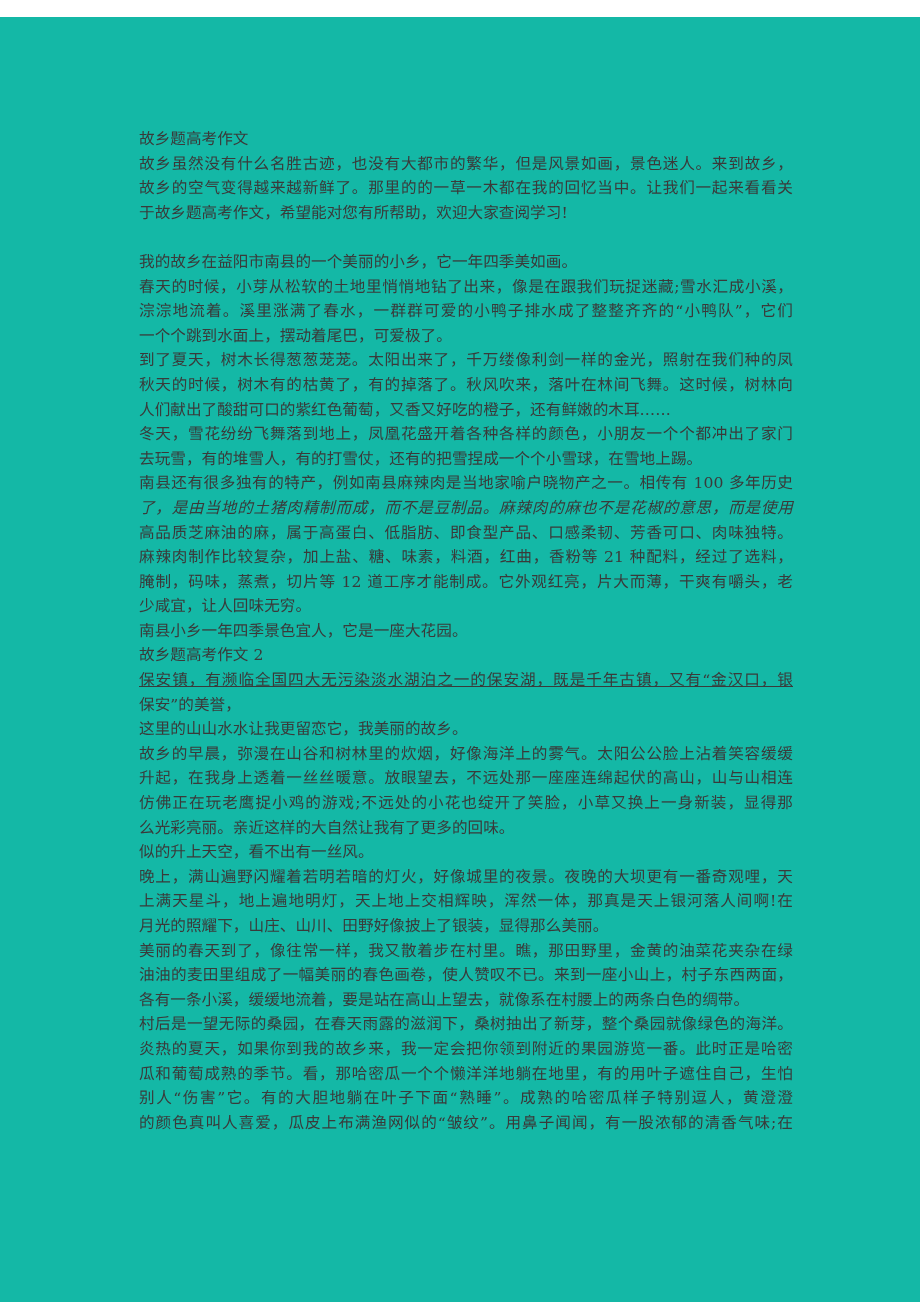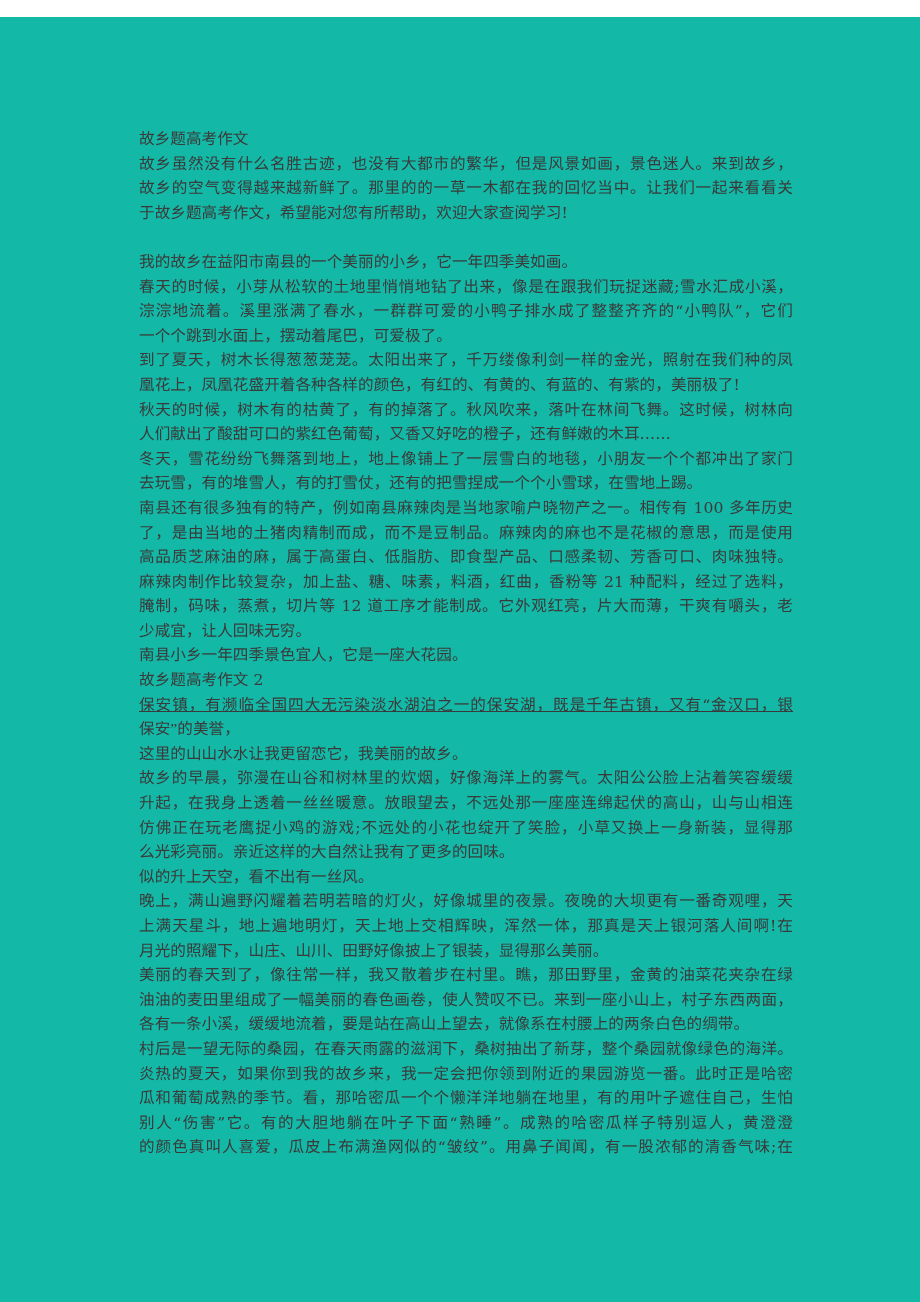--- a/index.html
+++ b/index.html
@@ -62,35 +62,34 @@
       <div class="line heading" style="color: rgb(58, 58, 58);">故乡题高考作文</div>
       <div class="line justify" style="color: rgb(58, 58, 58);">故乡虽然没有什么名胜古迹，也没有大都市的繁华，但是风景如画，景色迷人。来到故乡，</div>
       <div class="line justify" style="color: rgb(58, 58, 58);">故乡的空气变得越来越新鲜了。那里的的一草一木都在我的回忆当中。让我们一起来看看关</div>
       <div class="line" style="color: rgb(58, 58, 58);">于故乡题高考作文，希望能对您有所帮助，欢迎大家查阅学习!</div>
       <div class="line blank" style="color: rgb(58, 58, 58);"></div>
       <div class="line" style="color: rgb(58, 58, 58);">我的故乡在益阳市南县的一个美丽的小乡，它一年四季美如画。</div>
       <div class="line justify" style="color: rgb(58, 58, 58);">春天的时候，小芽从松软的土地里悄悄地钻了出来，像是在跟我们玩捉迷藏;雪水汇成小溪，</div>
       <div class="line justify" style="color: rgb(58, 58, 58);">淙淙地流着。溪里涨满了春水，一群群可爱的小鸭子排水成了整整齐齐的“小鸭队”，它们</div>
       <div class="line" style="color: rgb(58, 58, 58);">一个个跳到水面上，摆动着尾巴，可爱极了。</div>
       <div class="line justify" style="color: rgb(58, 58, 58);">到了夏天，树木长得葱葱茏茏。太阳出来了，千万缕像利剑一样的金光，照射在我们种的凤</div>
-      <div class="line" style="color: rgb(58, 58, 58);">凰花上，凤凰花盛开着各种各样的颜色，有红的、有黄的、有蓝的、有紫的，美丽极了!</div>
       <div class="line justify" style="color: rgb(58, 58, 58);">秋天的时候，树木有的枯黄了，有的掉落了。秋风吹来，落叶在林间飞舞。这时候，树林向</div>
       <div class="line" style="color: rgb(58, 58, 58);">人们献出了酸甜可口的紫红色葡萄，又香又好吃的橙子，还有鲜嫩的木耳……</div>
-      <div class="line justify" style="color: rgb(58, 58, 58);">冬天，雪花纷纷飞舞落到地上，地上像铺上了一层雪白的地毯，小朋友一个个都冲出了家门</div>
+      <div class="line justify" style="color: rgb(58, 58, 58);">冬天，雪花纷纷飞舞落到地上，凤凰花盛开着各种各样的颜色，小朋友一个个都冲出了家门</div>
       <div class="line" style="color: rgb(58, 58, 58);">去玩雪，有的堆雪人，有的打雪仗，还有的把雪捏成一个个小雪球，在雪地上踢。</div>
       <div class="line justify" style="color: rgb(58, 58, 58);">南县还有很多独有的特产，例如南县麻辣肉是当地家喻户晓物产之一。相传有 100 多年历史</div>
-      <div class="line justify" style="color: rgb(58, 58, 58);">了，是由当地的土猪肉精制而成，而不是豆制品。麻辣肉的麻也不是花椒的意思，而是使用</div>
+      <div class="line justify" style="color: rgb(58, 58, 58); font-style: italic;">了，是由当地的土猪肉精制而成，而不是豆制品。麻辣肉的麻也不是花椒的意思，而是使用</div>
       <div class="line justify" style="color: rgb(58, 58, 58);">高品质芝麻油的麻，属于高蛋白、低脂肪、即食型产品、口感柔韧、芳香可口、肉味独特。</div>
       <div class="line justify" style="color: rgb(58, 58, 58);">麻辣肉制作比较复杂，加上盐、糖、味素，料酒，红曲，香粉等 21 种配料，经过了选料，</div>
       <div class="line justify" style="color: rgb(58, 58, 58);">腌制，码味，蒸煮，切片等 12 道工序才能制成。它外观红亮，片大而薄，干爽有嚼头，老</div>
       <div class="line" style="color: rgb(58, 58, 58);">少咸宜，让人回味无穷。</div>
       <div class="line" style="color: rgb(58, 58, 58);">南县小乡一年四季景色宜人，它是一座大花园。</div>
       <div class="line heading" style="color: rgb(58, 58, 58);">故乡题高考作文 2</div>
       <div class="line justify" style="color: rgb(58, 58, 58); text-decoration: underline;">保安镇，有濒临全国四大无污染淡水湖泊之一的保安湖，既是千年古镇，又有“金汉口，银</div>
-      <div class="line" style="color: rgb(58, 58, 58); font-family: Liberation Serif, serif;">保安”的美誉，</div>
+      <div class="line" style="color: rgb(58, 58, 58);">保安”的美誉，</div>
       <div class="line" style="color: rgb(58, 58, 58);">这里的山山水水让我更留恋它，我美丽的故乡。</div>
       <div class="line justify" style="color: rgb(58, 58, 58);">故乡的早晨，弥漫在山谷和树林里的炊烟，好像海洋上的雾气。太阳公公脸上沾着笑容缓缓</div>
       <div class="line justify" style="color: rgb(58, 58, 58);">升起，在我身上透着一丝丝暖意。放眼望去，不远处那一座座连绵起伏的高山，山与山相连</div>
       <div class="line justify" style="color: rgb(58, 58, 58);">仿佛正在玩老鹰捉小鸡的游戏;不远处的小花也绽开了笑脸，小草又换上一身新装，显得那</div>
       <div class="line" style="color: rgb(58, 58, 58);">么光彩亮丽。亲近这样的大自然让我有了更多的回味。</div>
       <div class="line" style="color: rgb(58, 58, 58);">似的升上天空，看不出有一丝风。</div>
       <div class="line justify" style="color: rgb(58, 58, 58);">晚上，满山遍野闪耀着若明若暗的灯火，好像城里的夜景。夜晚的大坝更有一番奇观哩，天</div>
       <div class="line justify" style="color: rgb(58, 58, 58);">上满天星斗，地上遍地明灯，天上地上交相辉映，浑然一体，那真是天上银河落人间啊!在</div>
       <div class="line" style="color: rgb(58, 58, 58);">月光的照耀下，山庄、山川、田野好像披上了银装，显得那么美丽。</div>
       <div class="line justify" style="color: rgb(58, 58, 58);">美丽的春天到了，像往常一样，我又散着步在村里。瞧，那田野里，金黄的油菜花夹杂在绿</div>

